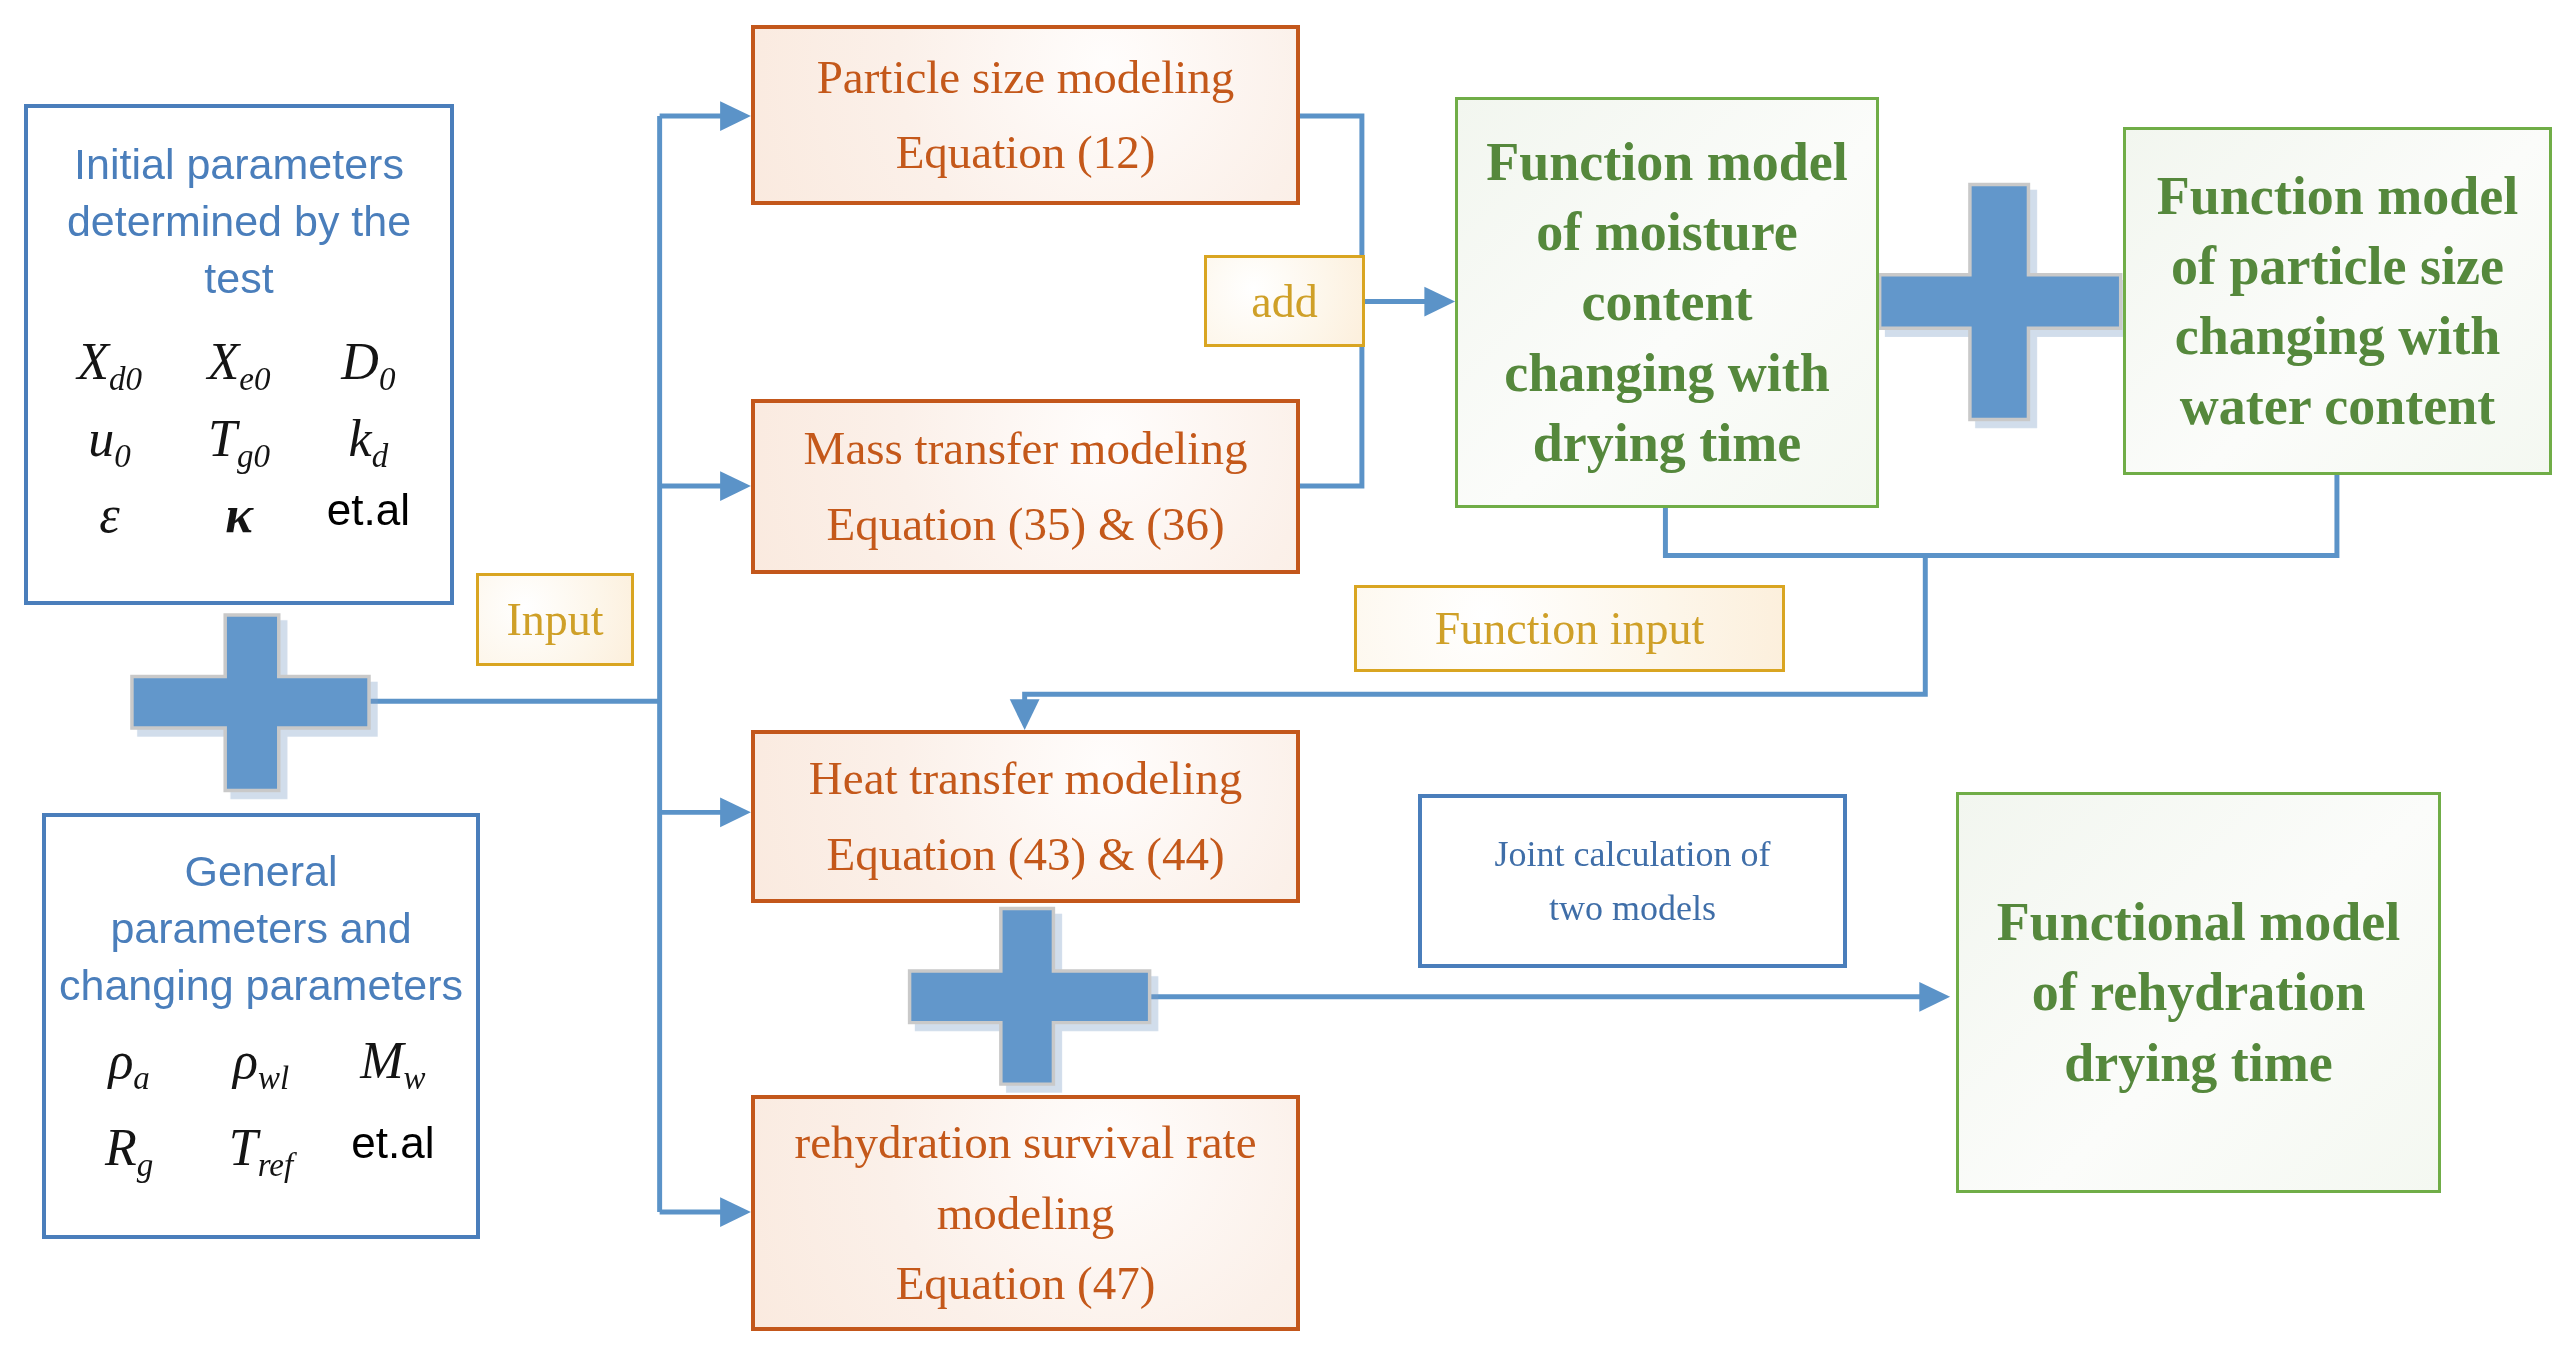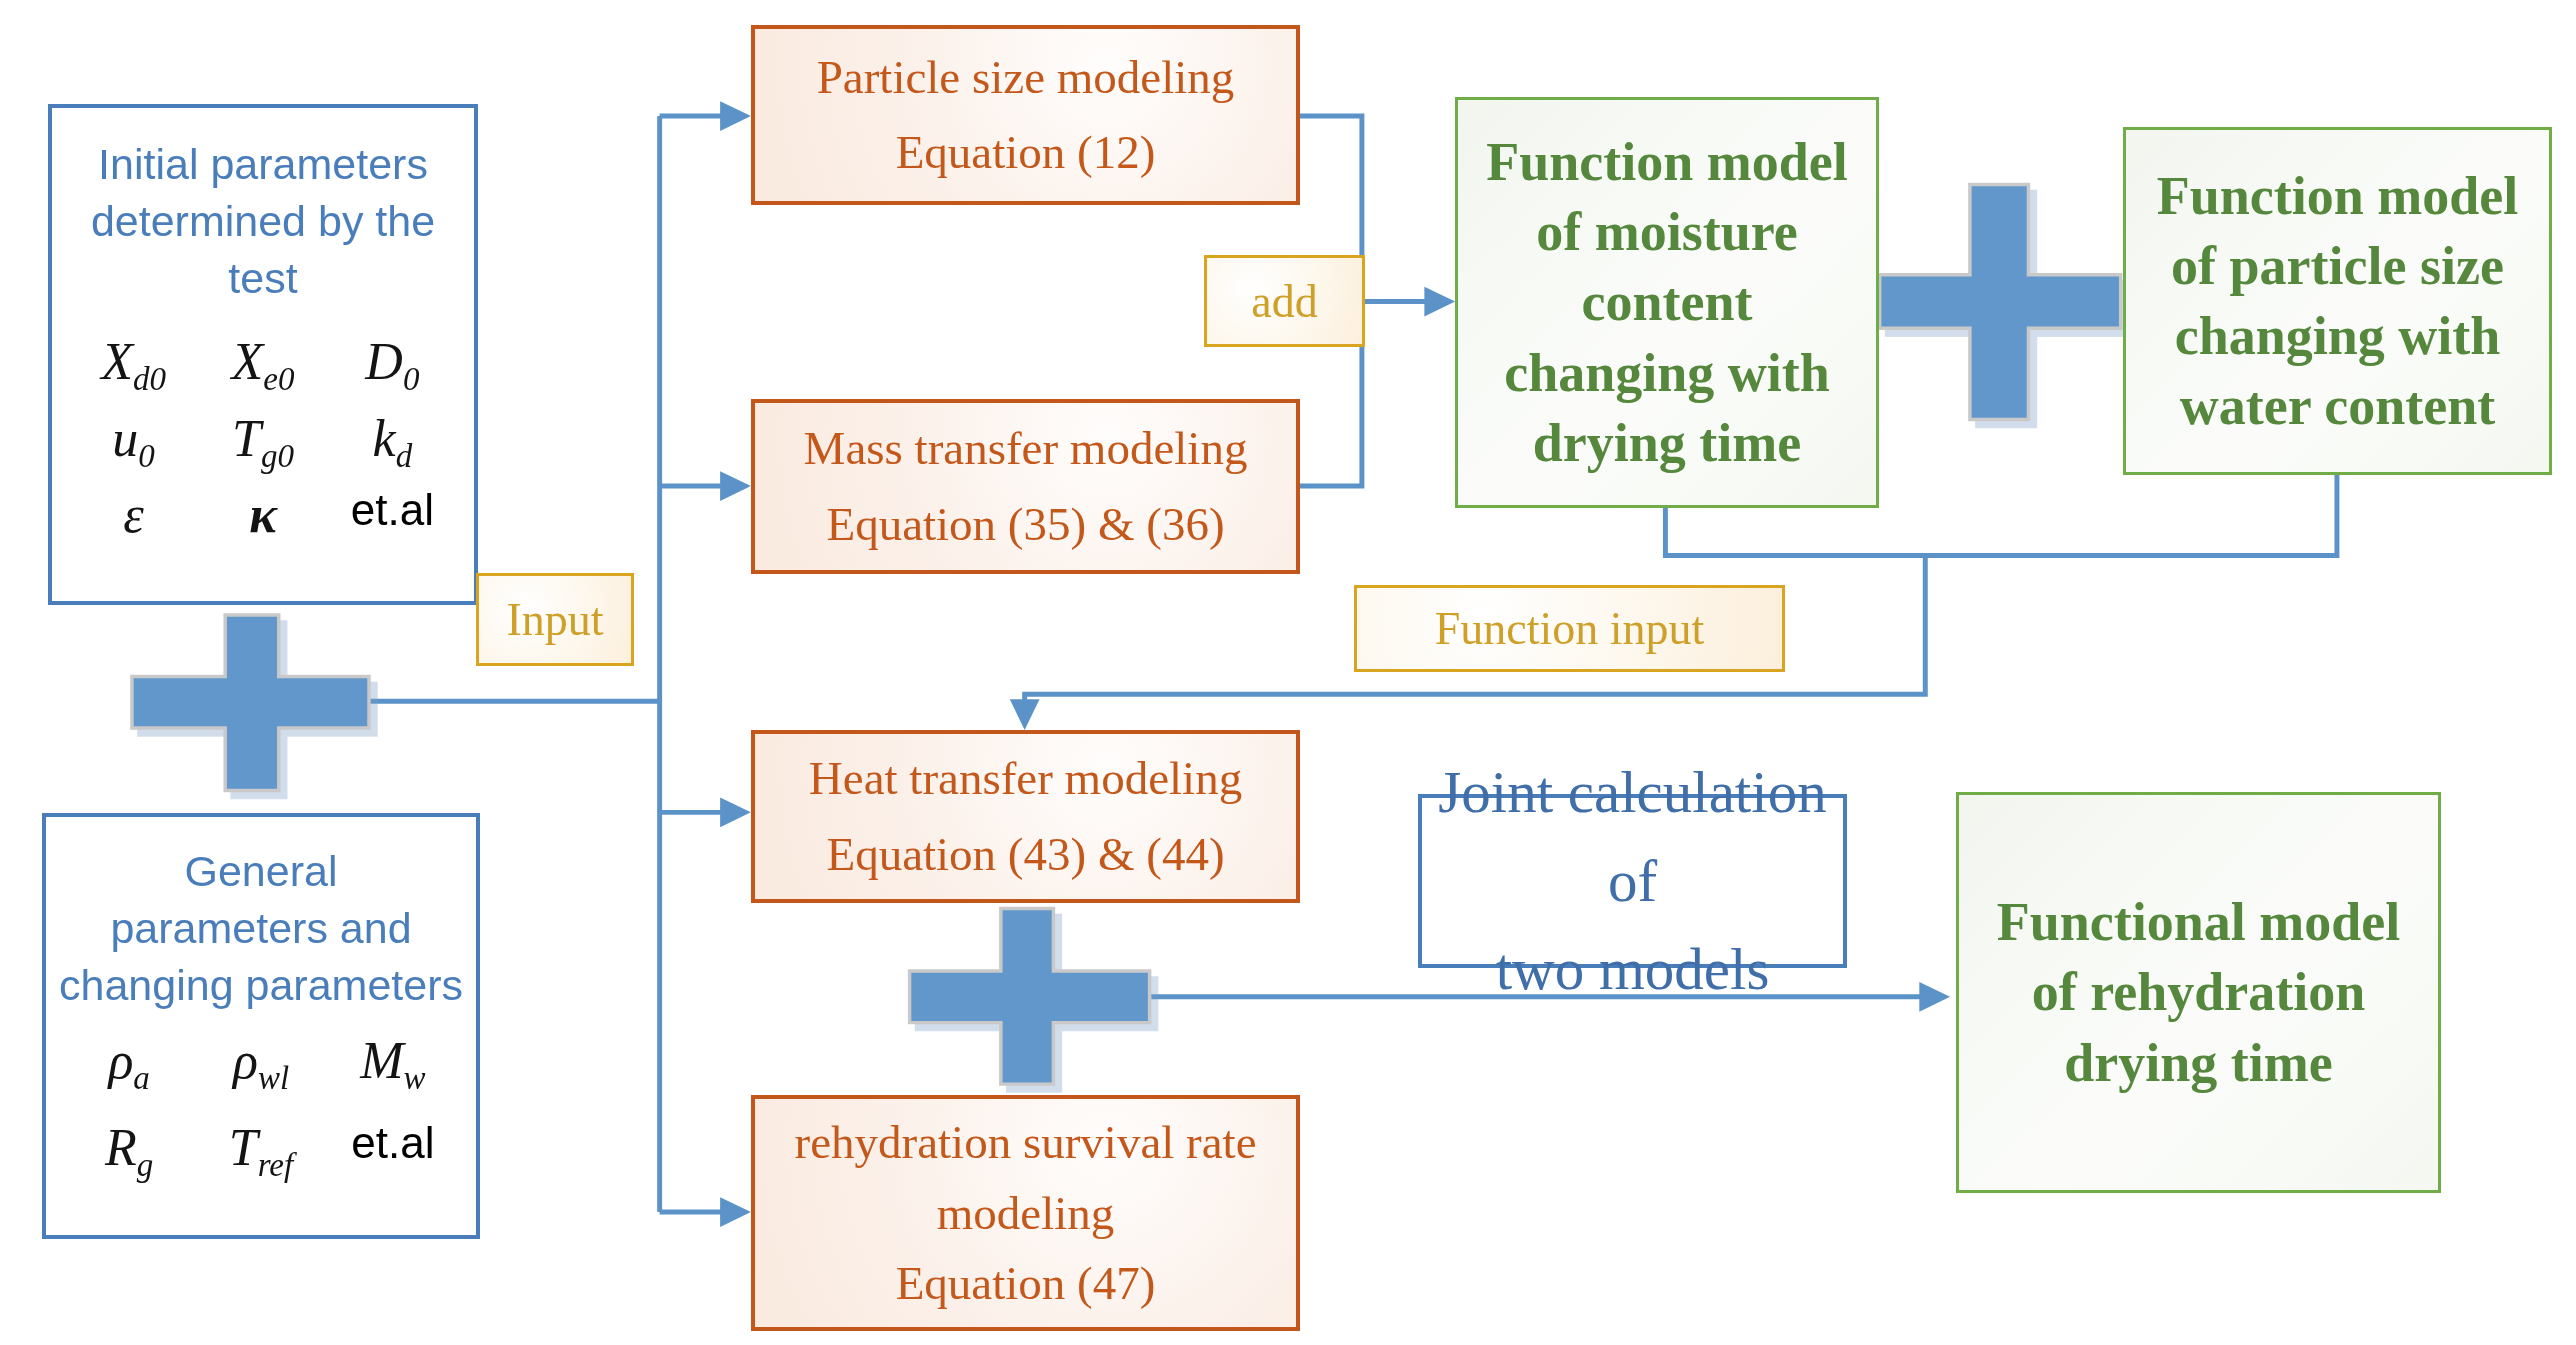--- a/index.html
+++ b/index.html
@@ -14,21 +14,21 @@
   .sym-grid{display:grid;grid-template-columns:1fr 1fr 1fr;width:92%;margin-top:26px;row-gap:10px;}
   .sym{font-family:"Liberation Serif",serif;font-style:italic;font-size:52px;color:#141414;}
   .sym sub{font-size:33px;font-style:italic;}
   .sym.plain{font-style:normal;font-family:"Liberation Sans",sans-serif;font-size:44px;color:#000;}
   .orange-box{border:4px solid #c3571b;color:#c4581a;font-size:47px;line-height:1.6;
               background:radial-gradient(circle at 65% 20%, #fffdfc 0%, #fbf0e9 55%, #faeadf 100%);}
   .green-box{border:3px solid #70ad47;color:#55883c;font-weight:bold;font-size:54px;line-height:1.30;
              background:linear-gradient(135deg,#f2f6ef 0%,#fbfcfa 55%,#f4f8f1 100%);}
   .gold-box{border:3px solid #d9a521;color:#cfa028;font-size:46px;
             background:radial-gradient(circle at 30% 35%, #ffffff 0%, #fdf6ea 60%, #fcefdc 100%);}
-  .joint-box{border:4px solid #4a7ebb;background:#ffffff;color:#3f6ea8;font-size:59px;line-height:1.5;}
+  .joint-box{border:4px solid #4a7ebb;background:#ffffff;color:#3f6ea8;font-size:36px;line-height:1.5;}
   .plus{fill:#6297cb;stroke:#c9c9c9;stroke-width:3.5;}
   .wire{stroke:#5b93c8;stroke-width:5;fill:none;}
   .head{fill:#5b93c8;stroke:none;}
 </style>
 </head>
 <body>
 
 <div id="canvas">
 
   <svg id="wires" width="2576" height="1345" viewBox="0 0 2597 1356">
@@ -57,21 +57,21 @@
     <polygon class="head" points="1033,736 1018,705 1048,705"></polygon>
 
     <path class="wire" d="M 1159 1005 H 1942"></path>
     <polygon class="head" points="1966,1005 1935,990 1935,1020"></polygon>
 
     <path class="plus" style="filter:drop-shadow(7px 7px 0 rgba(122,157,199,0.35));" d="M 227 620 H 281 V 682 H 372 V 734 H 281 V 797 H 227 V 734 H 133 V 682 H 227 Z"></path>
     <path class="plus" style="filter:drop-shadow(7px 7px 0 rgba(122,157,199,0.35));" d="M 1009 916 H 1062 V 979 H 1159 V 1031 H 1062 V 1093 H 1009 V 1031 H 917 V 979 H 1009 Z"></path>
     <path class="plus" style="filter:drop-shadow(7px 7px 0 rgba(122,157,199,0.35));" d="M 1986 186 H 2045 V 277 H 2138 V 331 H 2045 V 423 H 1986 V 331 H 1895 V 277 H 1986 Z"></path>
   </svg>
 
-  <div class="box blue-border" style="left:48px;top:104px;width:430px;height:501px;justify-content:flex-start;padding-top:28px;">
+  <div class="box blue-border" style="left:24px;top:104px;width:430px;height:501px;justify-content:flex-start;padding-top:28px;">
     <div class="blue-title">
       <div>Initial parameters</div>
       <div>determined by the</div>
       <div>test</div>
     </div>
     <div class="sym-grid">
       <div class="sym"><span>X</span><sub>d0</sub></div>
       <div class="sym"><span>X</span><sub>e0</sub></div>
       <div class="sym"><span>D</span><sub>0</sub></div>
       <div class="sym"><span>u</span><sub>0</sub></div>

